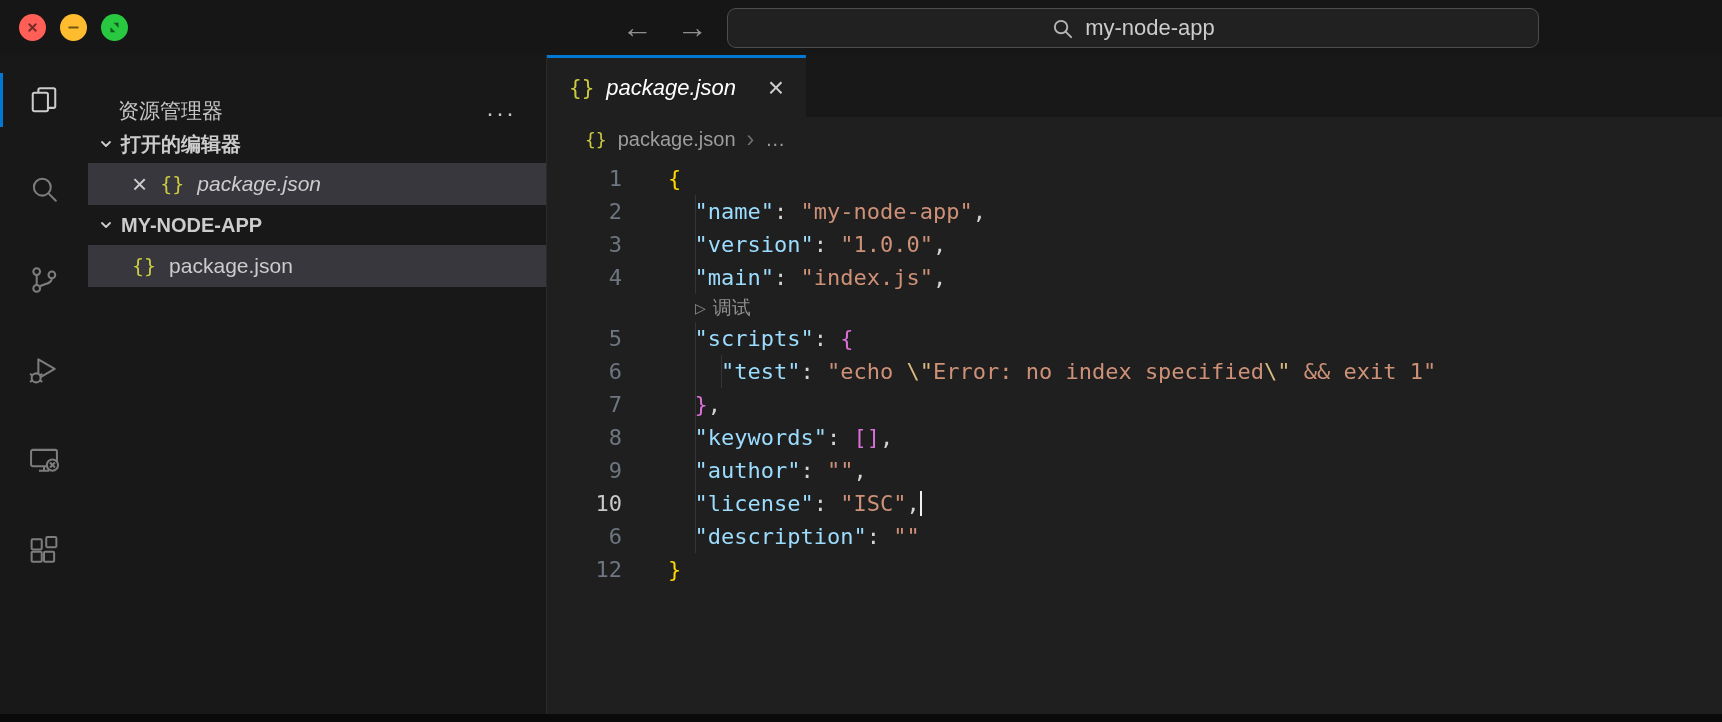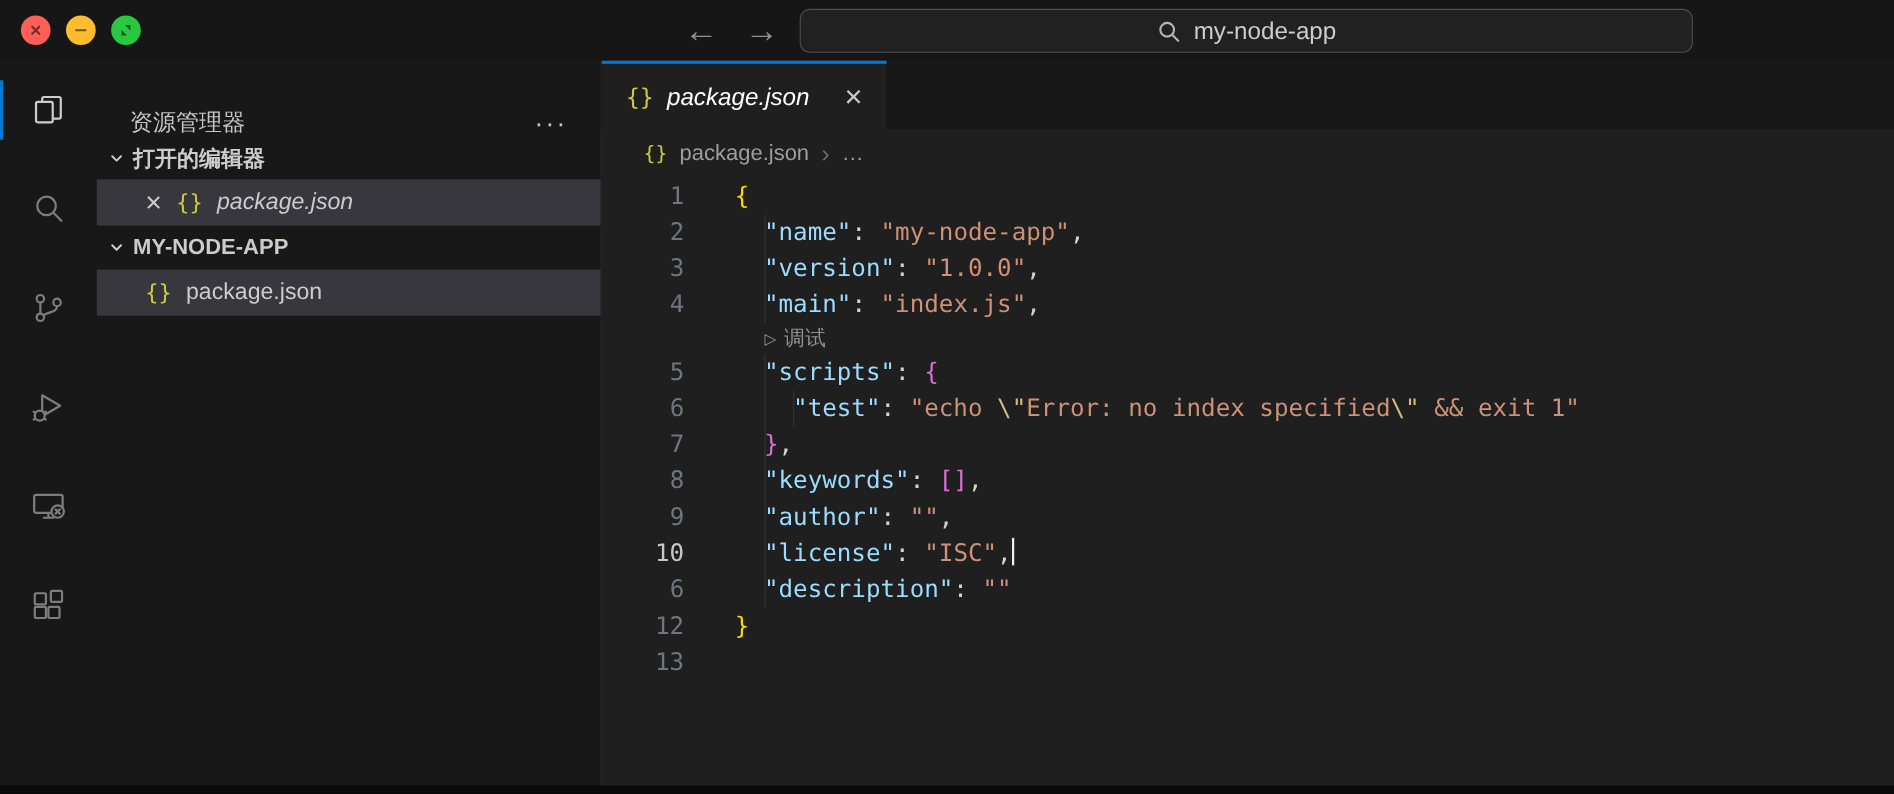--- a/index.html
+++ b/index.html
@@ -258,23 +258,19 @@
           </div>
           <div class="code-row">
             <span class="guide" style="left: 147.5px;"></span>
             <div class="gutter">6</div>
             <div class="code-text"><span class="tk-plain">  </span><span class="tk-key">"description"</span><span class="tk-pu">: </span><span class="tk-str">""</span></div>
           </div>
           <div class="code-row">
             <div class="gutter">12</div>
             <div class="code-text"><span class="tk-b1">}</span></div>
           </div>
-          <div class="code-row">
-            <div class="gutter">13</div>
-            <div class="code-text"></div>
-          </div>
         </div>
     </div>
 
   </div>
 
   <div class="bottom-edge"></div>
 </div>
 
 </body></html>

